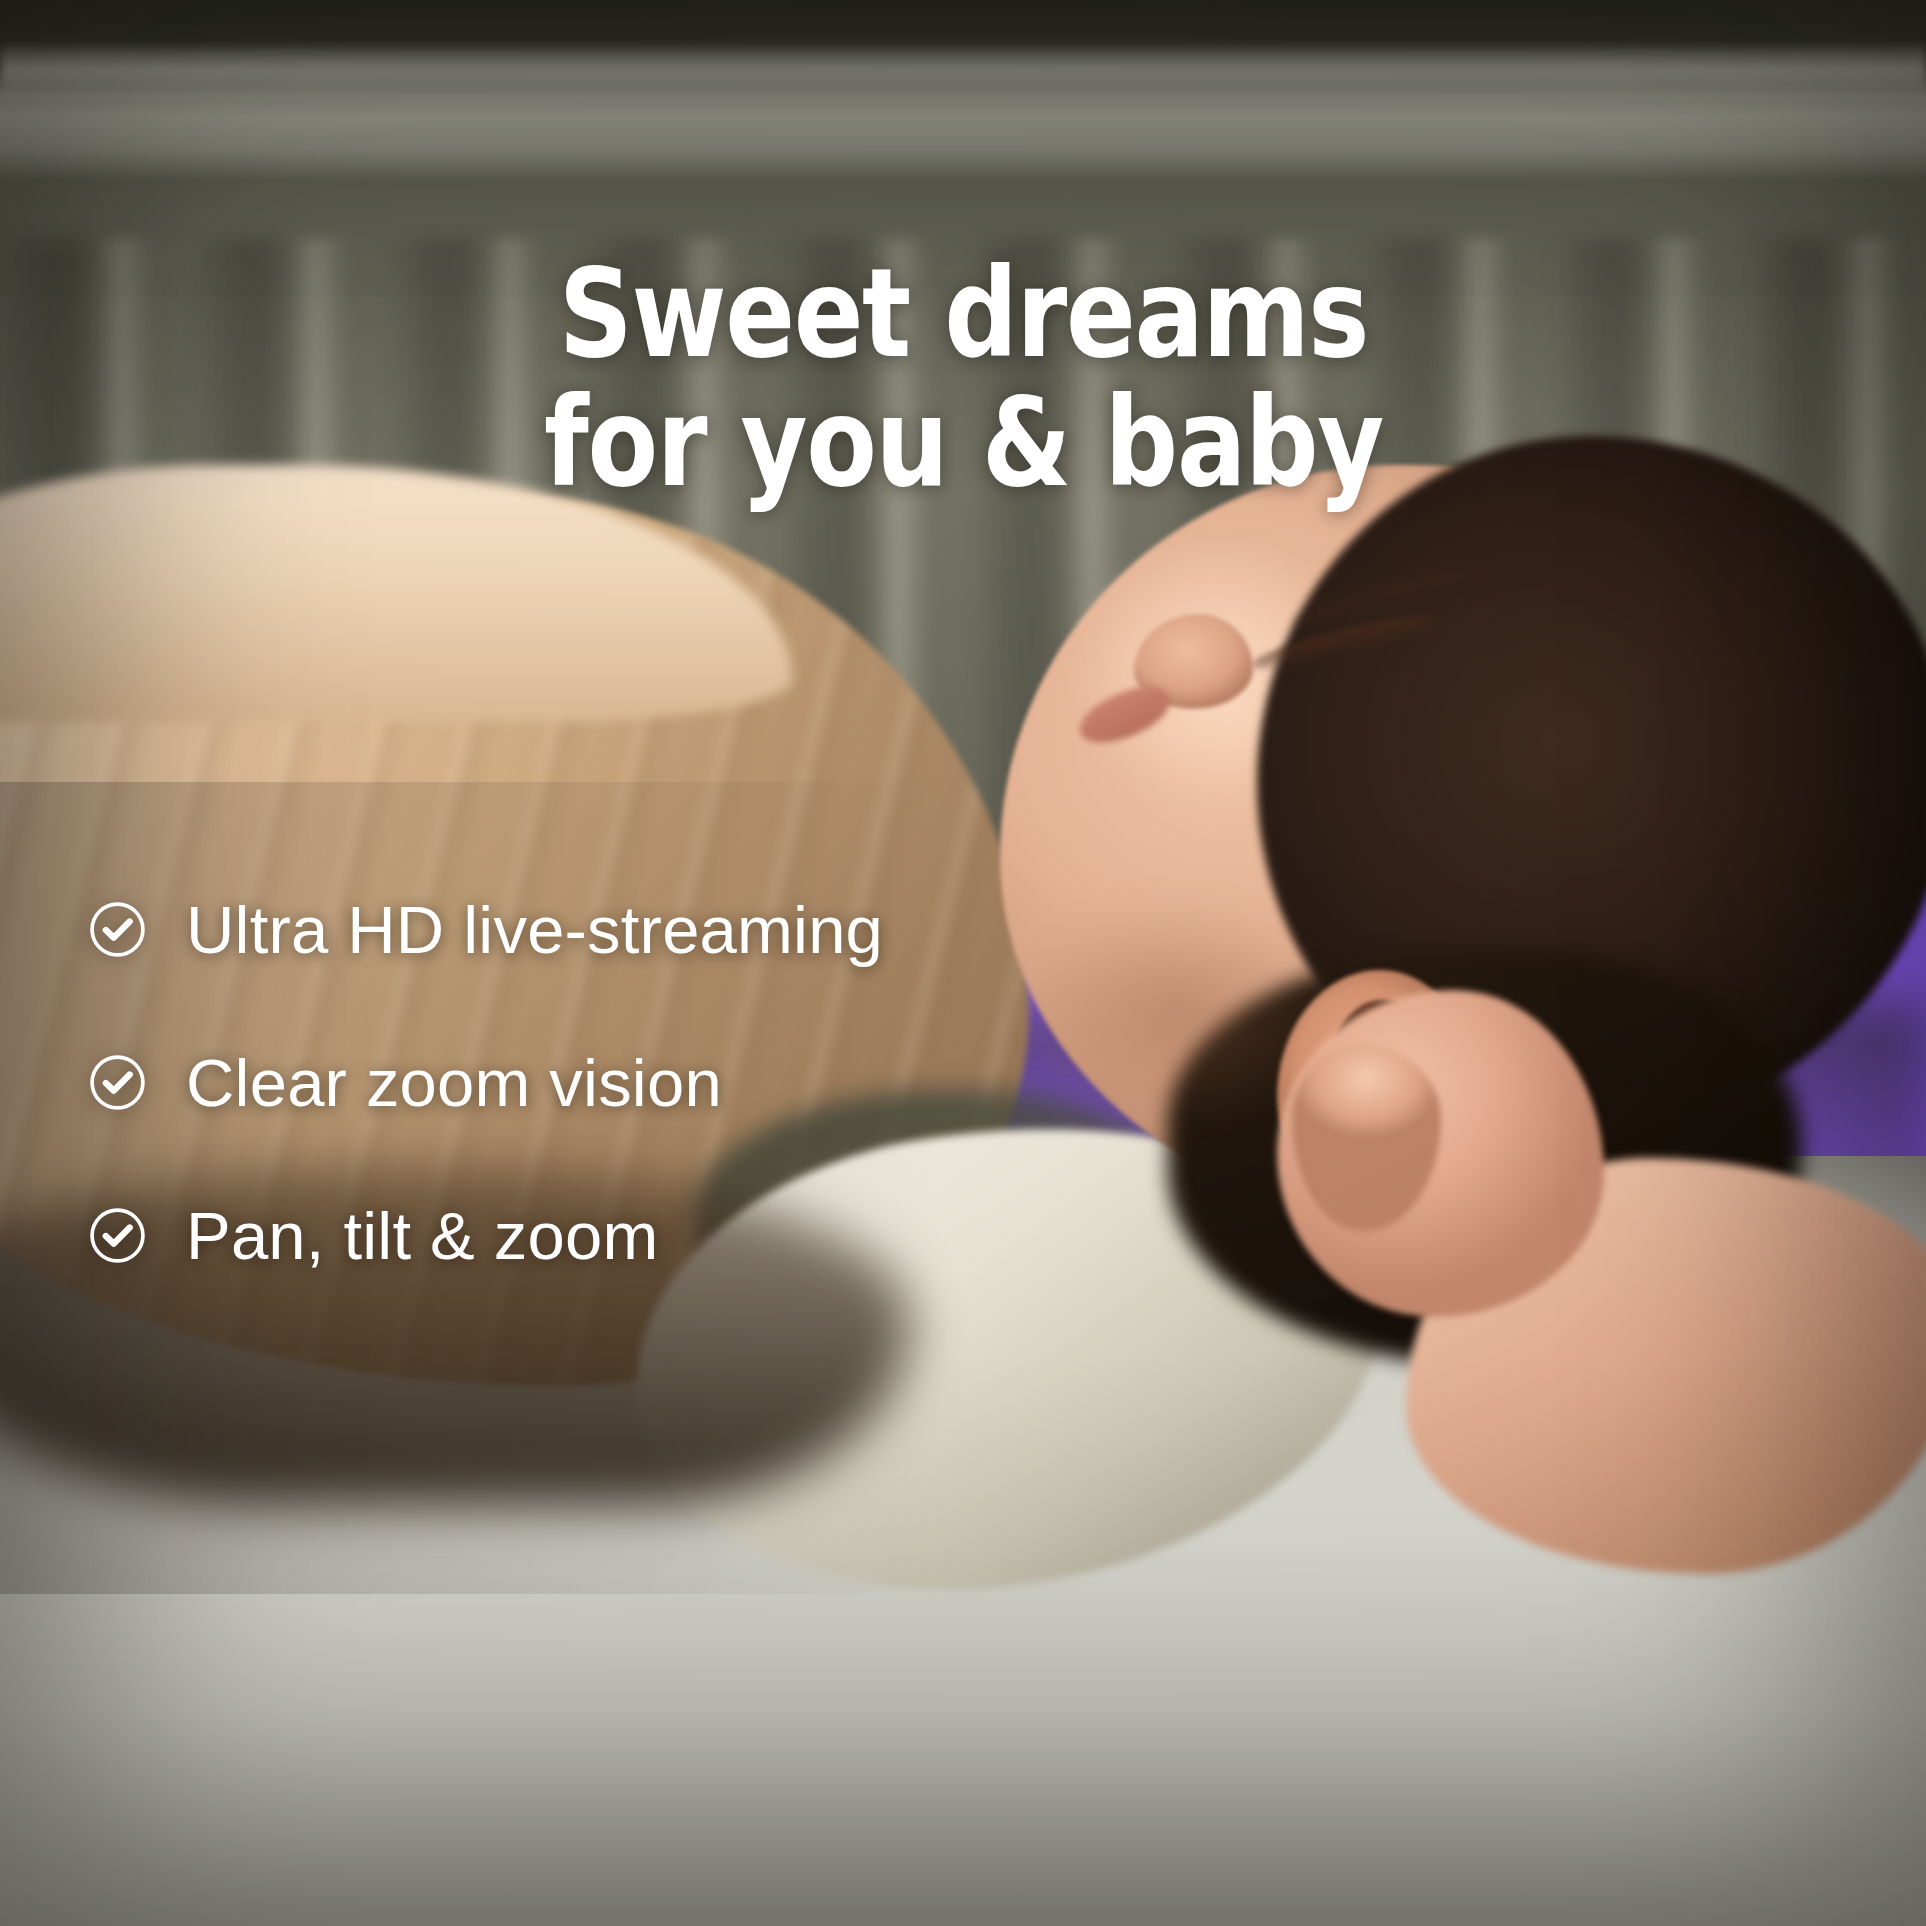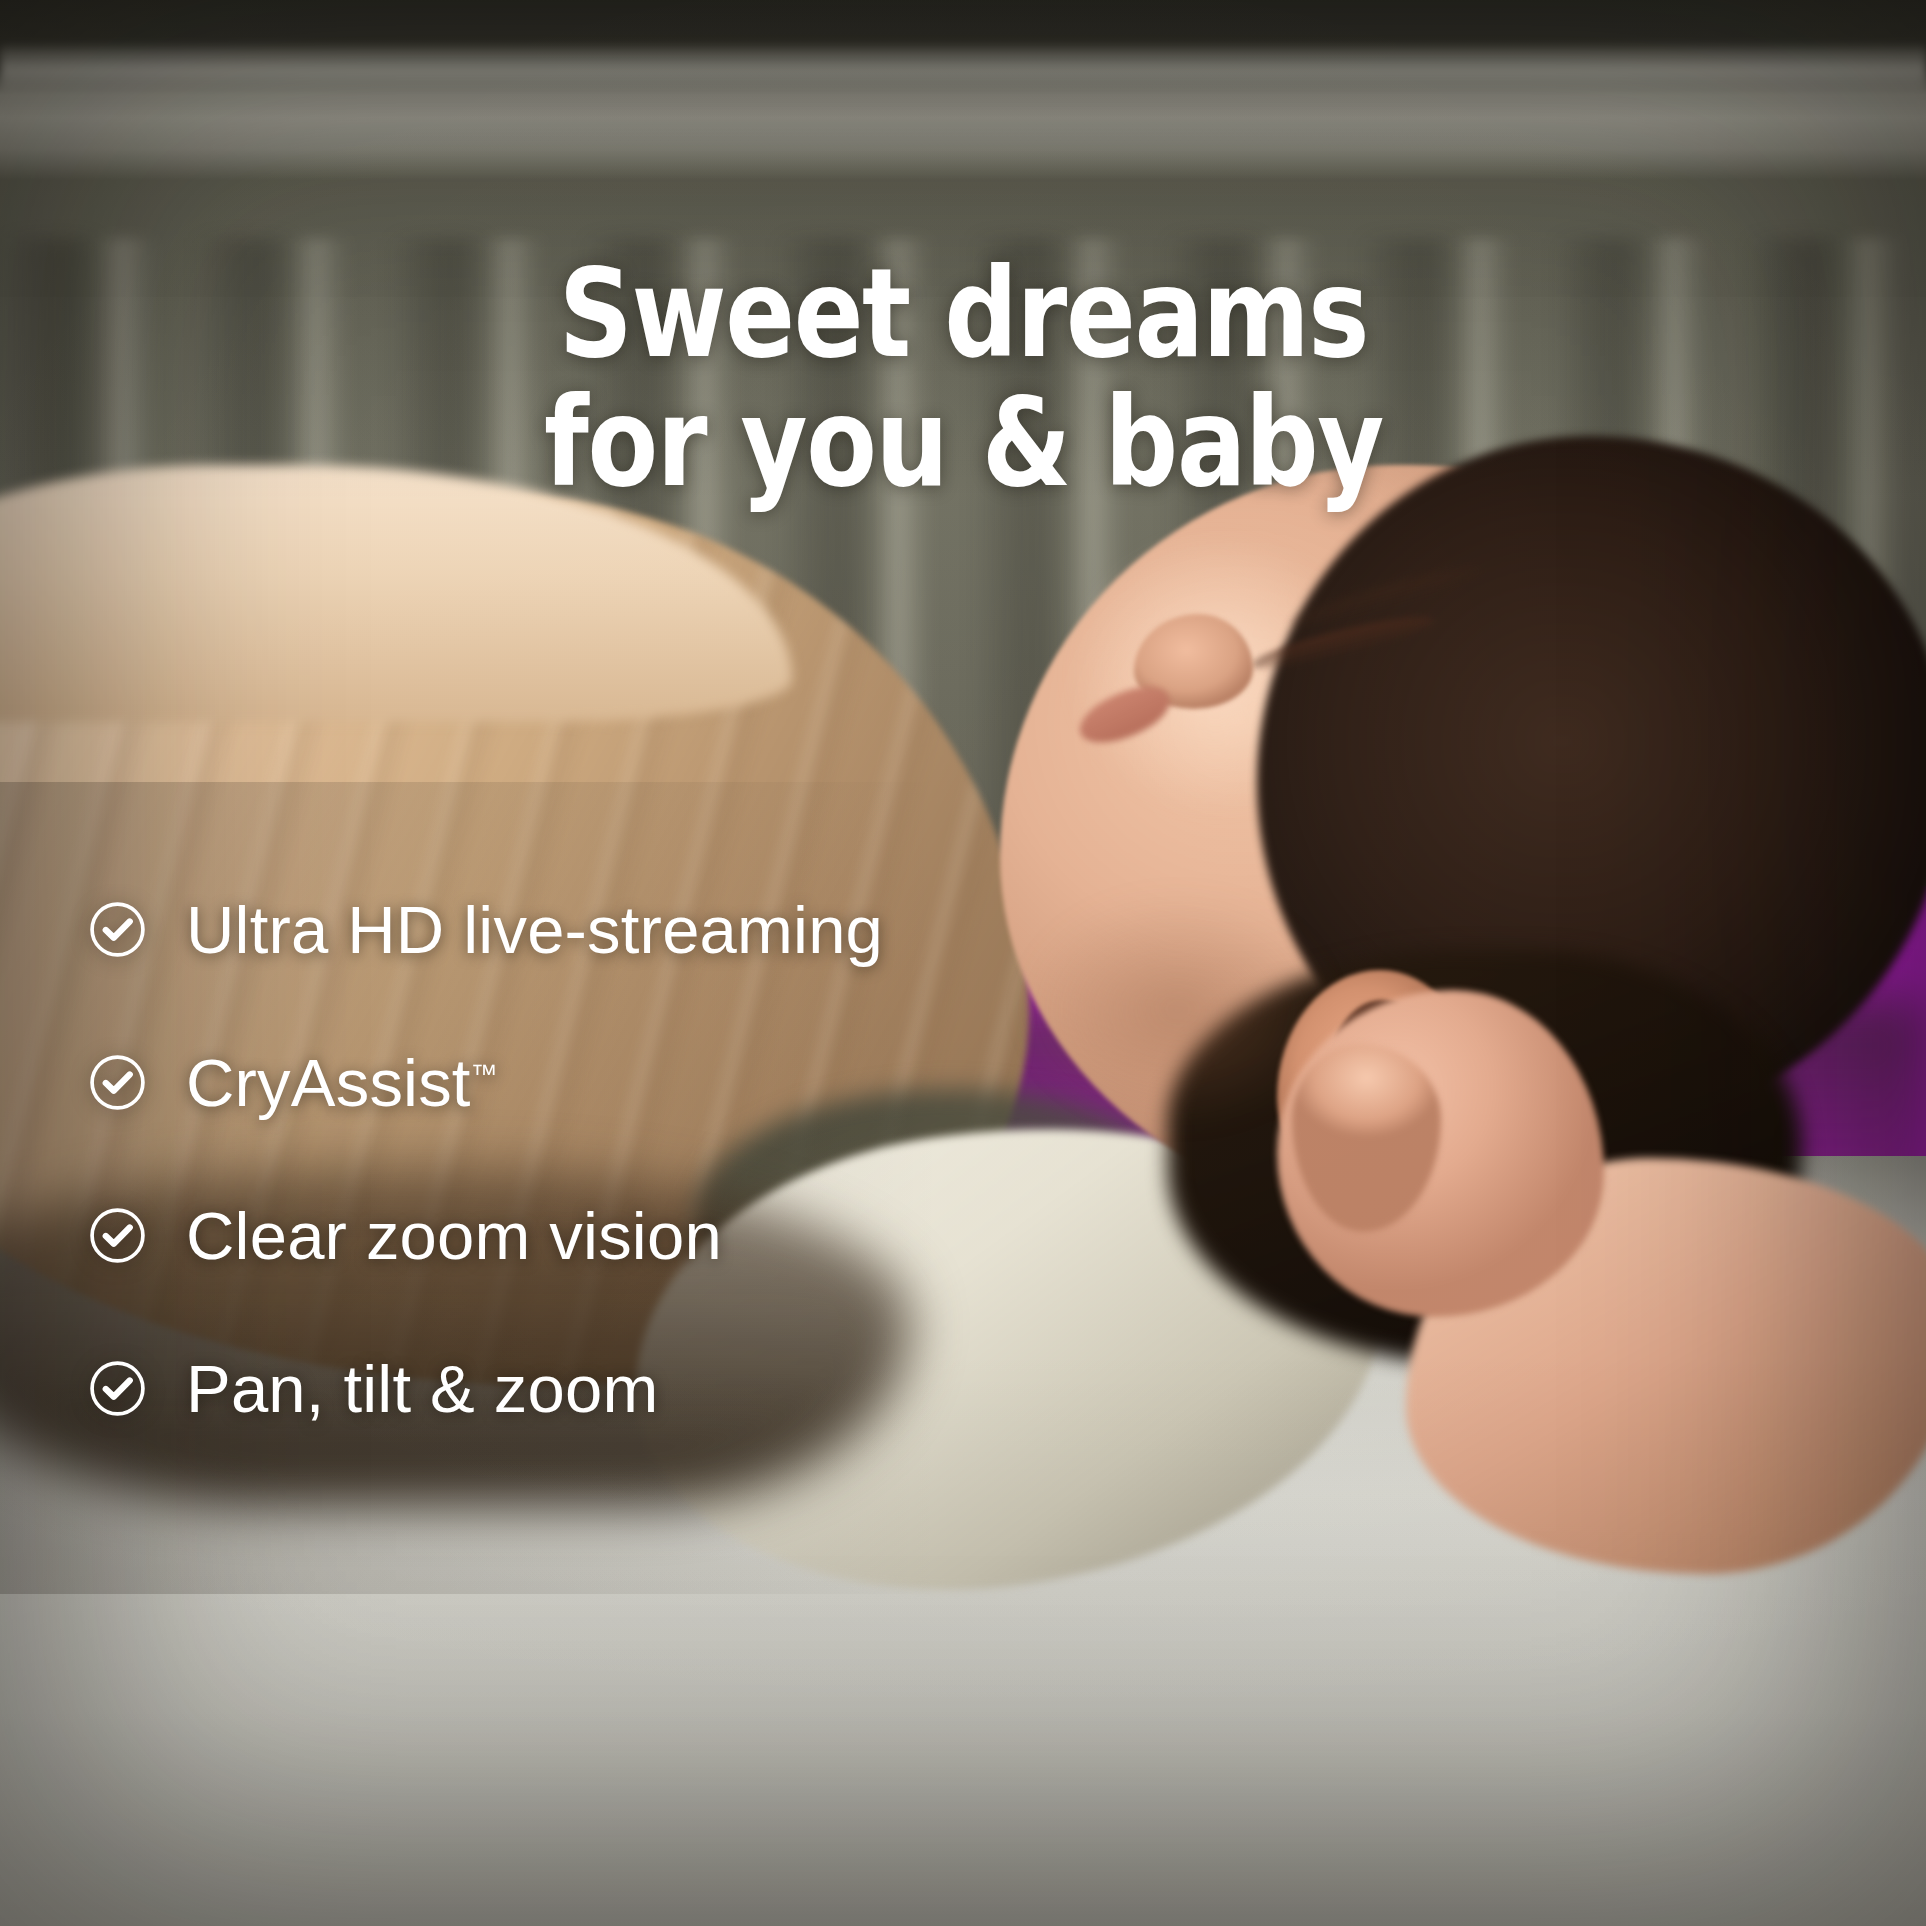--- a/index.html
+++ b/index.html
@@ -3,21 +3,21 @@
 <meta charset="utf-8">
 <style>
   * { margin:0; padding:0; box-sizing:border-box; }
   html,body { width:1927px; height:1927px; overflow:hidden; background:#000; }
   body { font-family:"Liberation Sans", sans-serif; }
 
   #canvas {
     position:relative;
     width:1927px; height:1927px;
     overflow:hidden;
-    background:#a21caf;
+    background:#8b5cf6;
   }
 
   
   .photo { position:absolute; inset:0; overflow:hidden; }
 
   
   .wall {
     position:absolute; left:0; top:0; width:100%; height:46%;
     background:
       linear-gradient(to bottom,
@@ -358,27 +358,20 @@
     <div class="features">
 
       <div class="feature-row">
         <svg class="check-icon" viewBox="0 0 24 24">
           <circle cx="12" cy="12" r="10" fill="none" stroke="#ffffff" stroke-width="1.45"></circle>
           <path d="M7.4 12.2 L10.5 15.2 L16.8 8.9" fill="none" stroke="#ffffff" stroke-width="2.5" stroke-linecap="round" stroke-linejoin="round"></path>
         </svg>
         <span class="feature-label">Ultra HD live-streaming</span>
       </div>
 
-      <div class="feature-row">
-        <svg class="check-icon" viewBox="0 0 24 24">
-          <circle cx="12" cy="12" r="10" fill="none" stroke="#ffffff" stroke-width="1.45"></circle>
-          <path d="M7.4 12.2 L10.5 15.2 L16.8 8.9" fill="none" stroke="#ffffff" stroke-width="2.5" stroke-linecap="round" stroke-linejoin="round"></path>
-        </svg>
-        <span class="feature-label"><span>CryAssist</span><sup>™</sup></span>
-      </div>
 
       <div class="feature-row">
         <svg class="check-icon" viewBox="0 0 24 24">
           <circle cx="12" cy="12" r="10" fill="none" stroke="#ffffff" stroke-width="1.45"></circle>
           <path d="M7.4 12.2 L10.5 15.2 L16.8 8.9" fill="none" stroke="#ffffff" stroke-width="2.5" stroke-linecap="round" stroke-linejoin="round"></path>
         </svg>
         <span class="feature-label">Clear zoom vision</span>
       </div>
 
 

